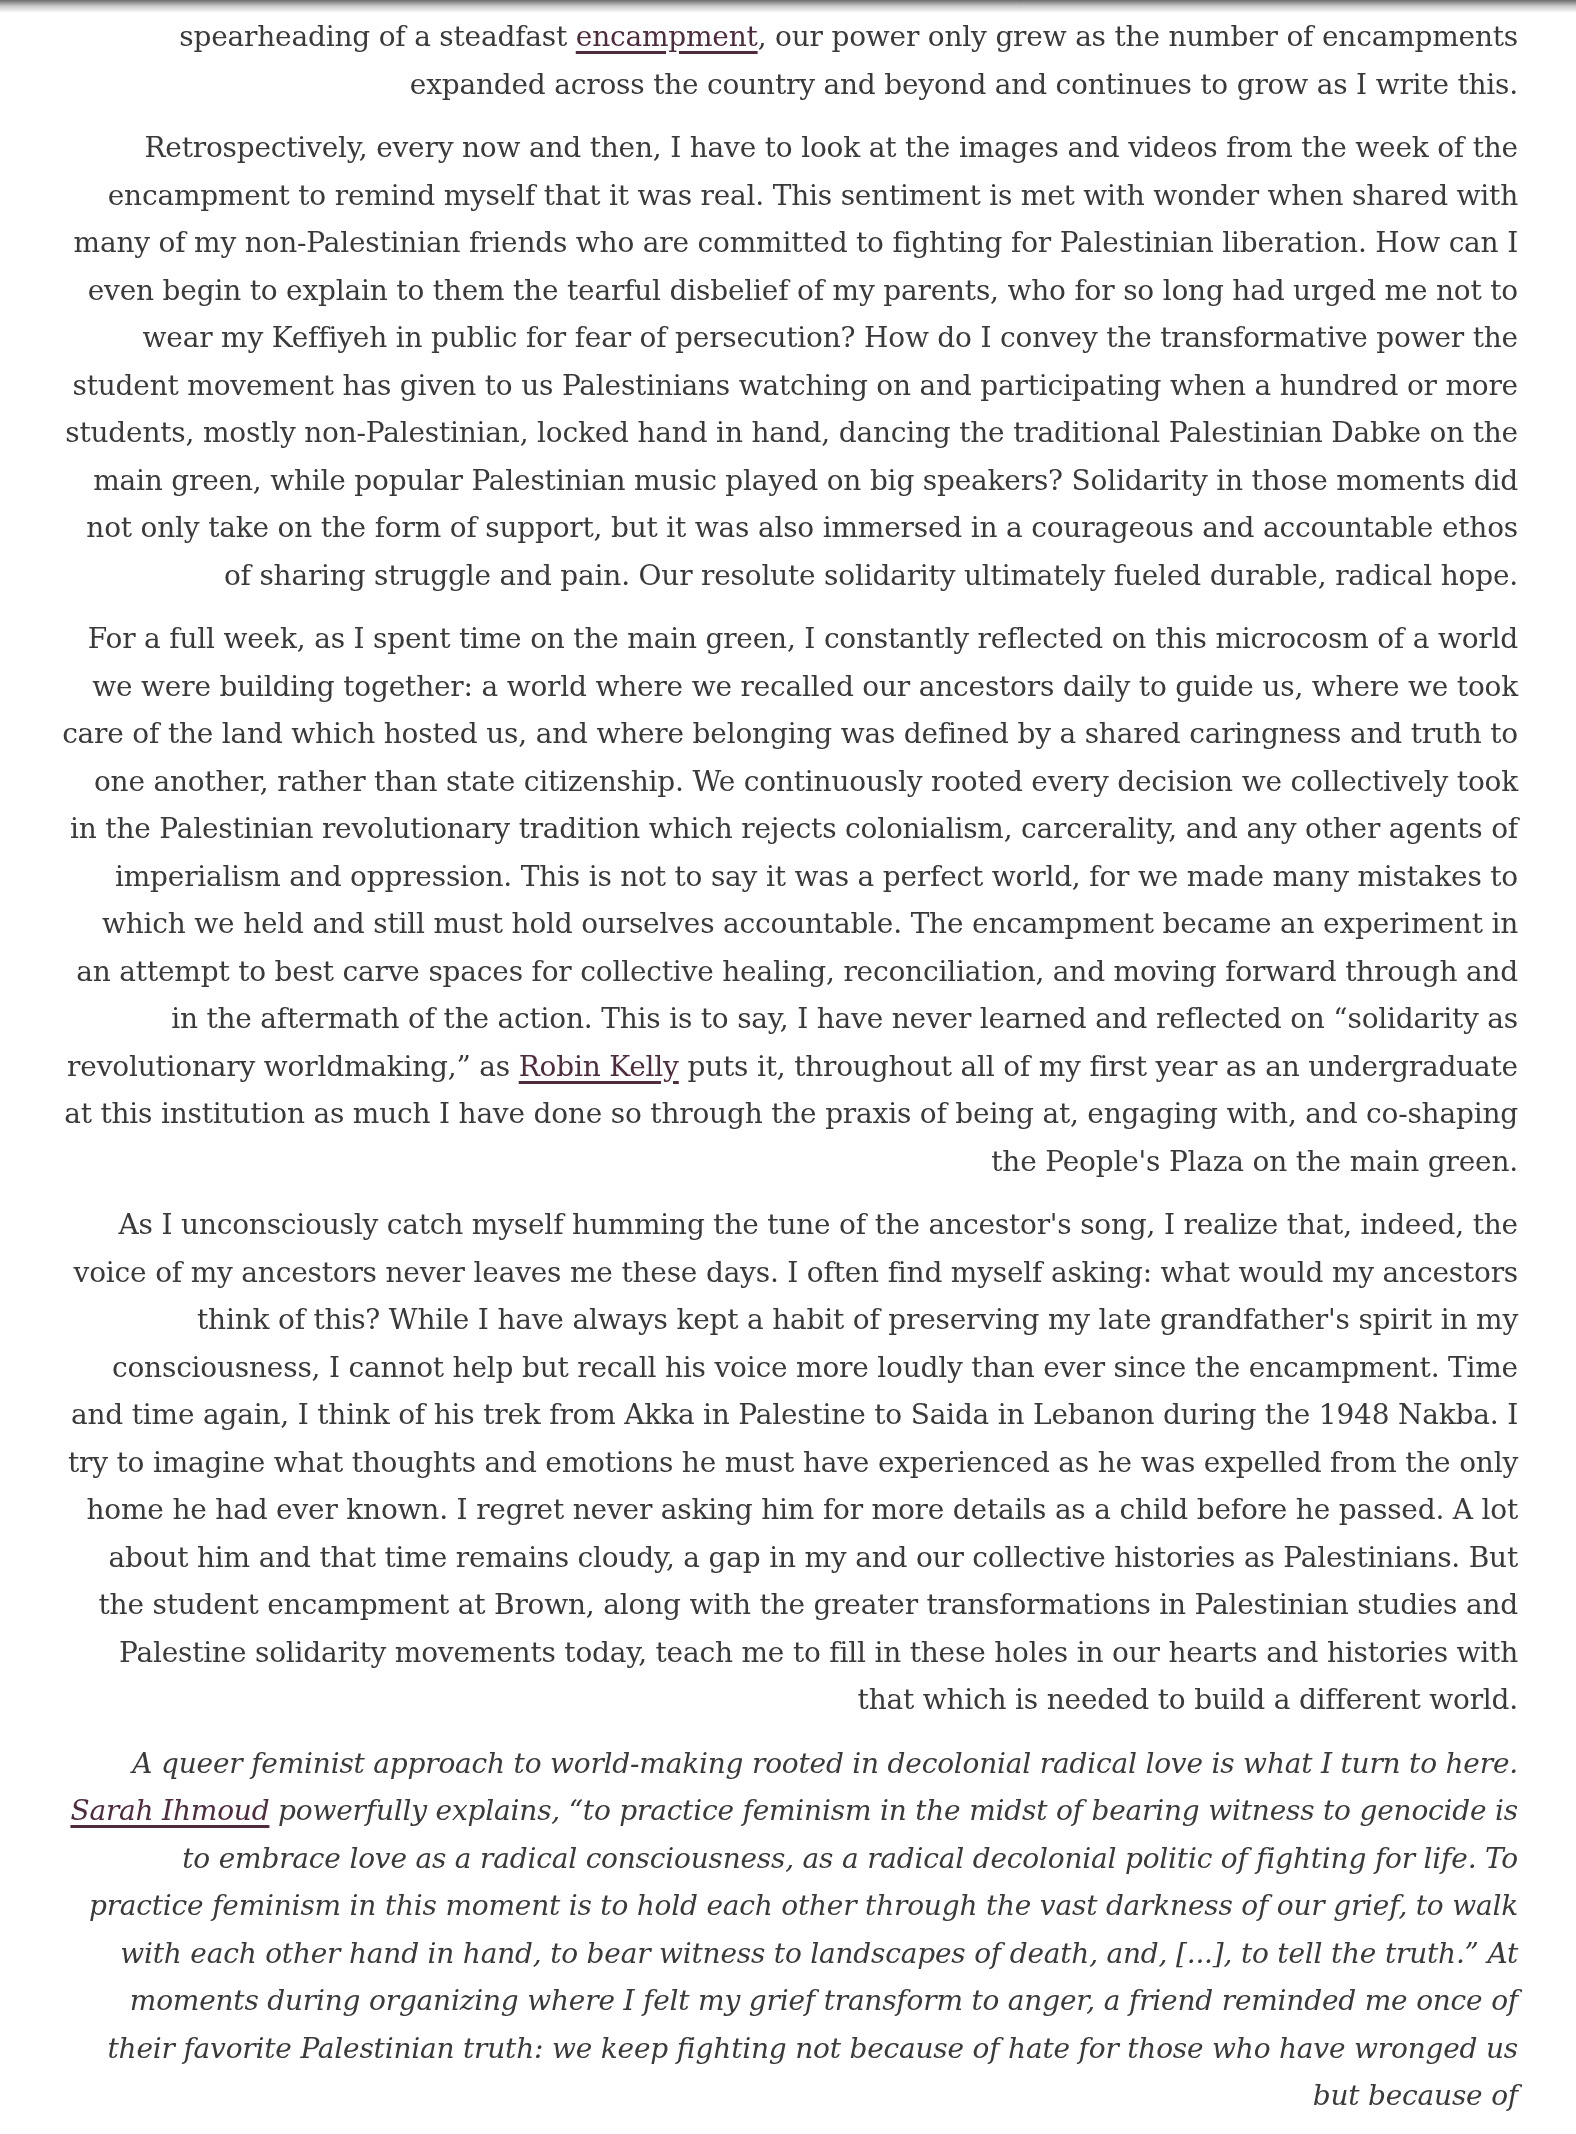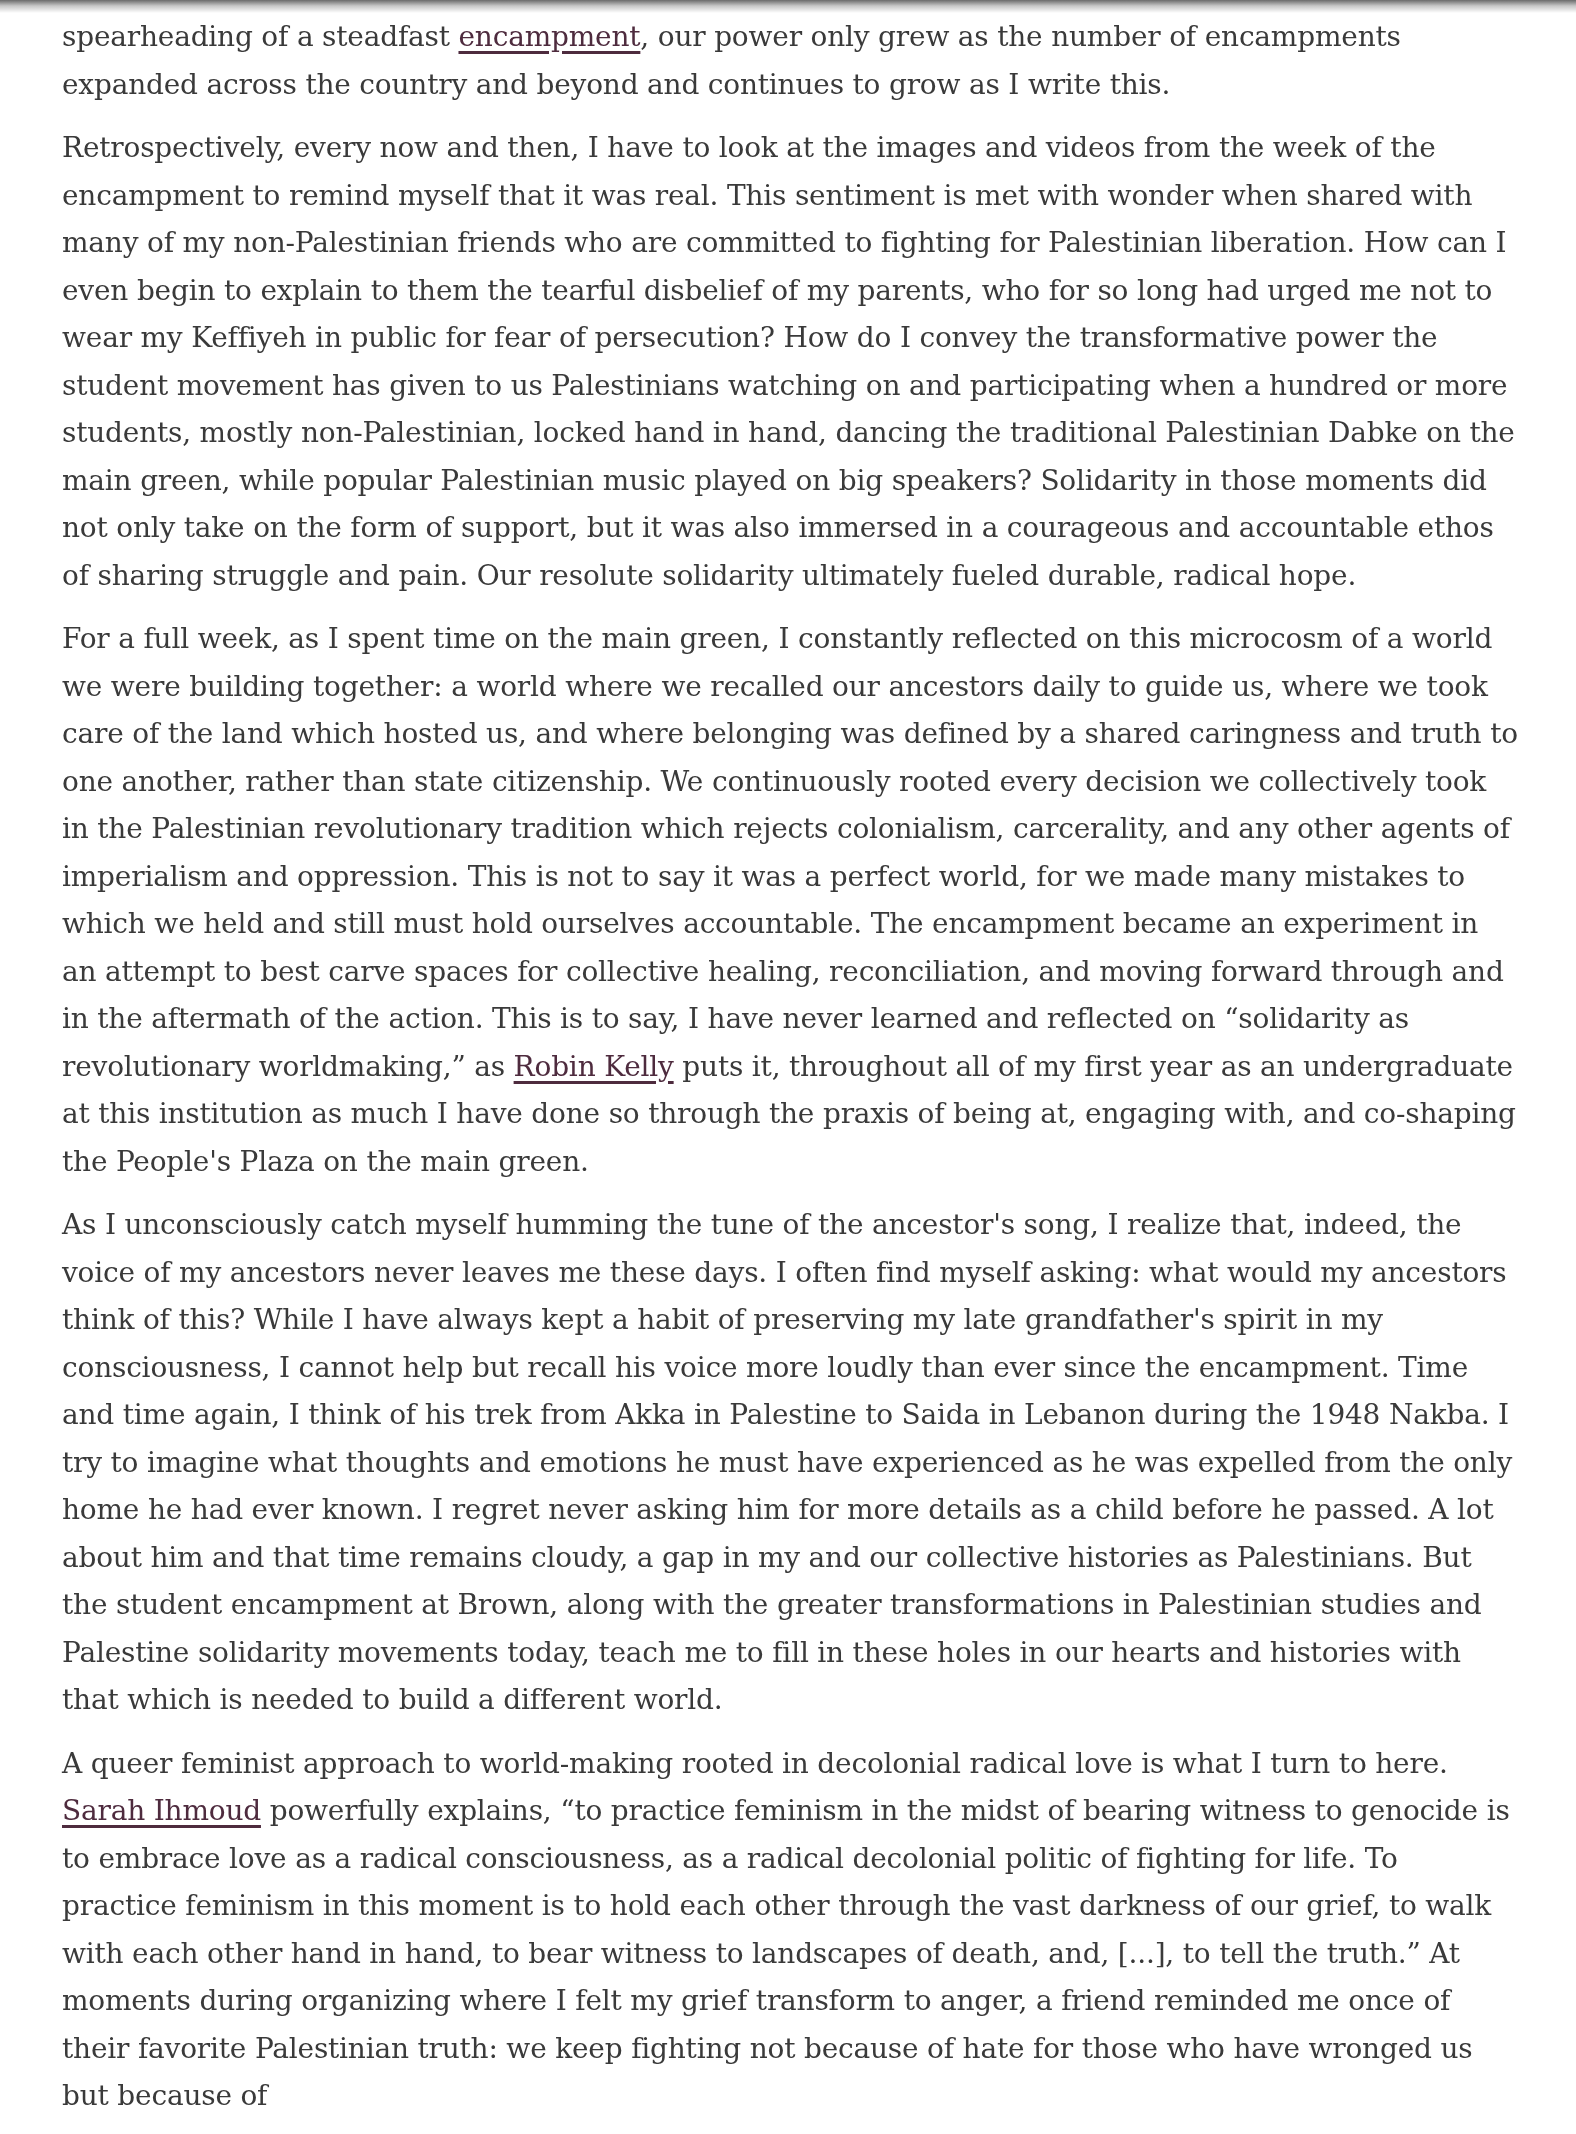--- a/index.html
+++ b/index.html
@@ -24,23 +24,23 @@
     left: 0;
     width: 100%;
     padding: 0 58px 0 62px;
   }
   .para {
     font-size: 28px;
     line-height: 47.5px;
     letter-spacing: -0.2px;
     color: var(--text-color, #3a3a3a);
     margin-bottom: 16px;
-    text-align: left;
+    text-align: right;
   }
-  .para:last-child { margin-bottom: 0; }
+  .para:last-child { margin-bottom: 0; font-style: italic; }
   .link {
     color: var(--link-color, #4e2b3e);
     text-decoration: underline;
     text-decoration-color: var(--link-color, #4e2b3e);
     text-decoration-thickness: 2.5px;
     text-underline-offset: 5px;
     cursor: pointer;
   }
 </style>
 </head>

